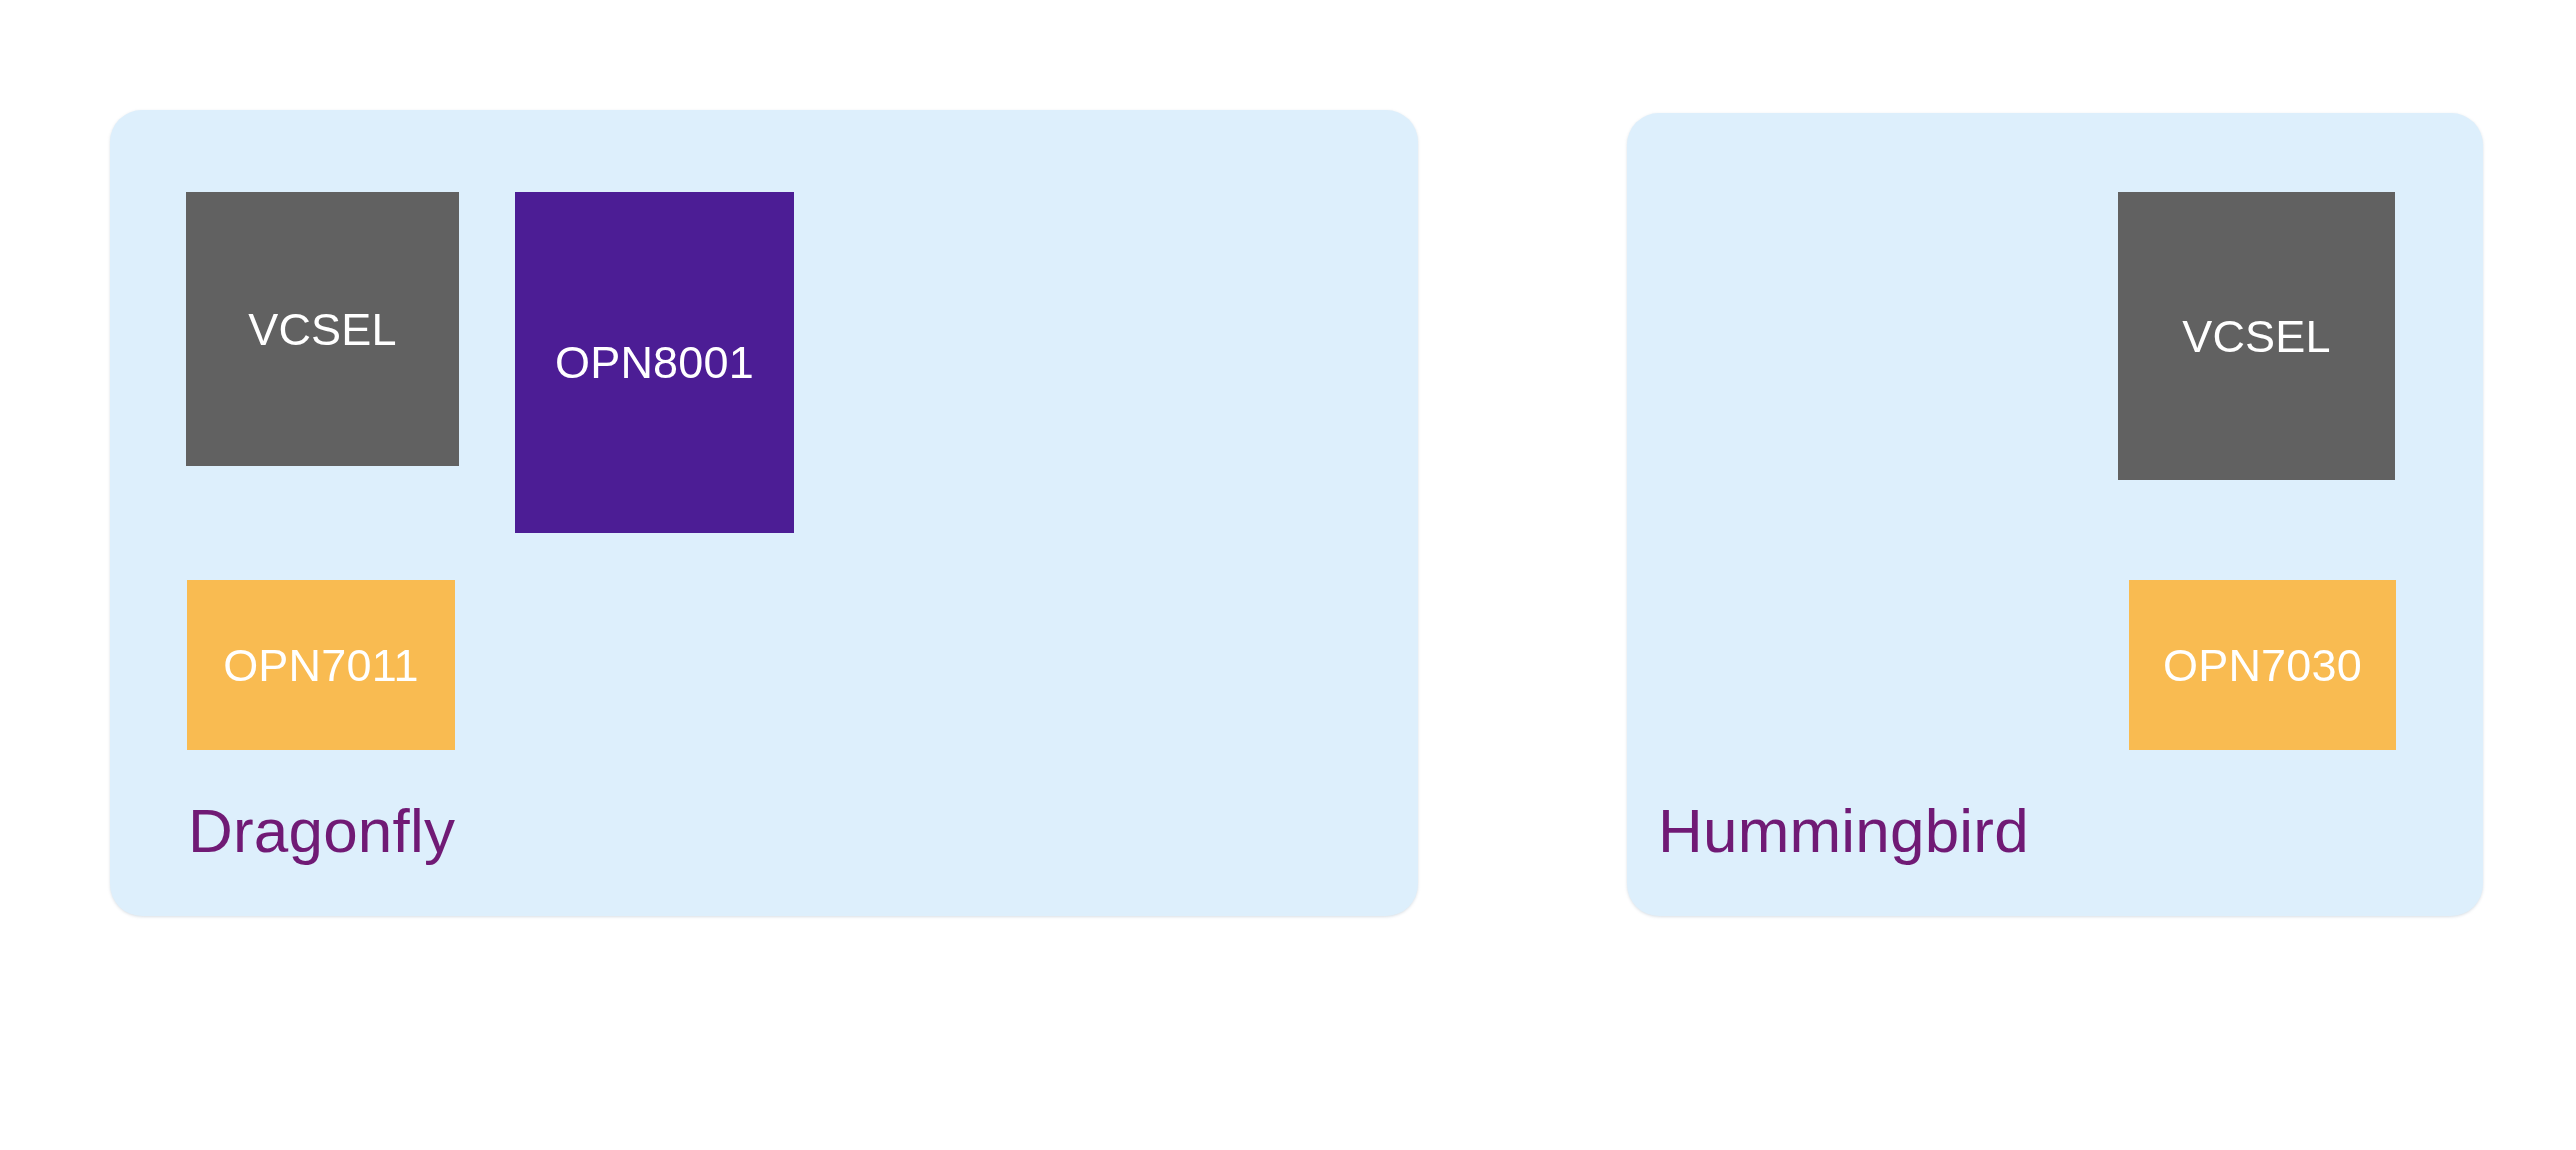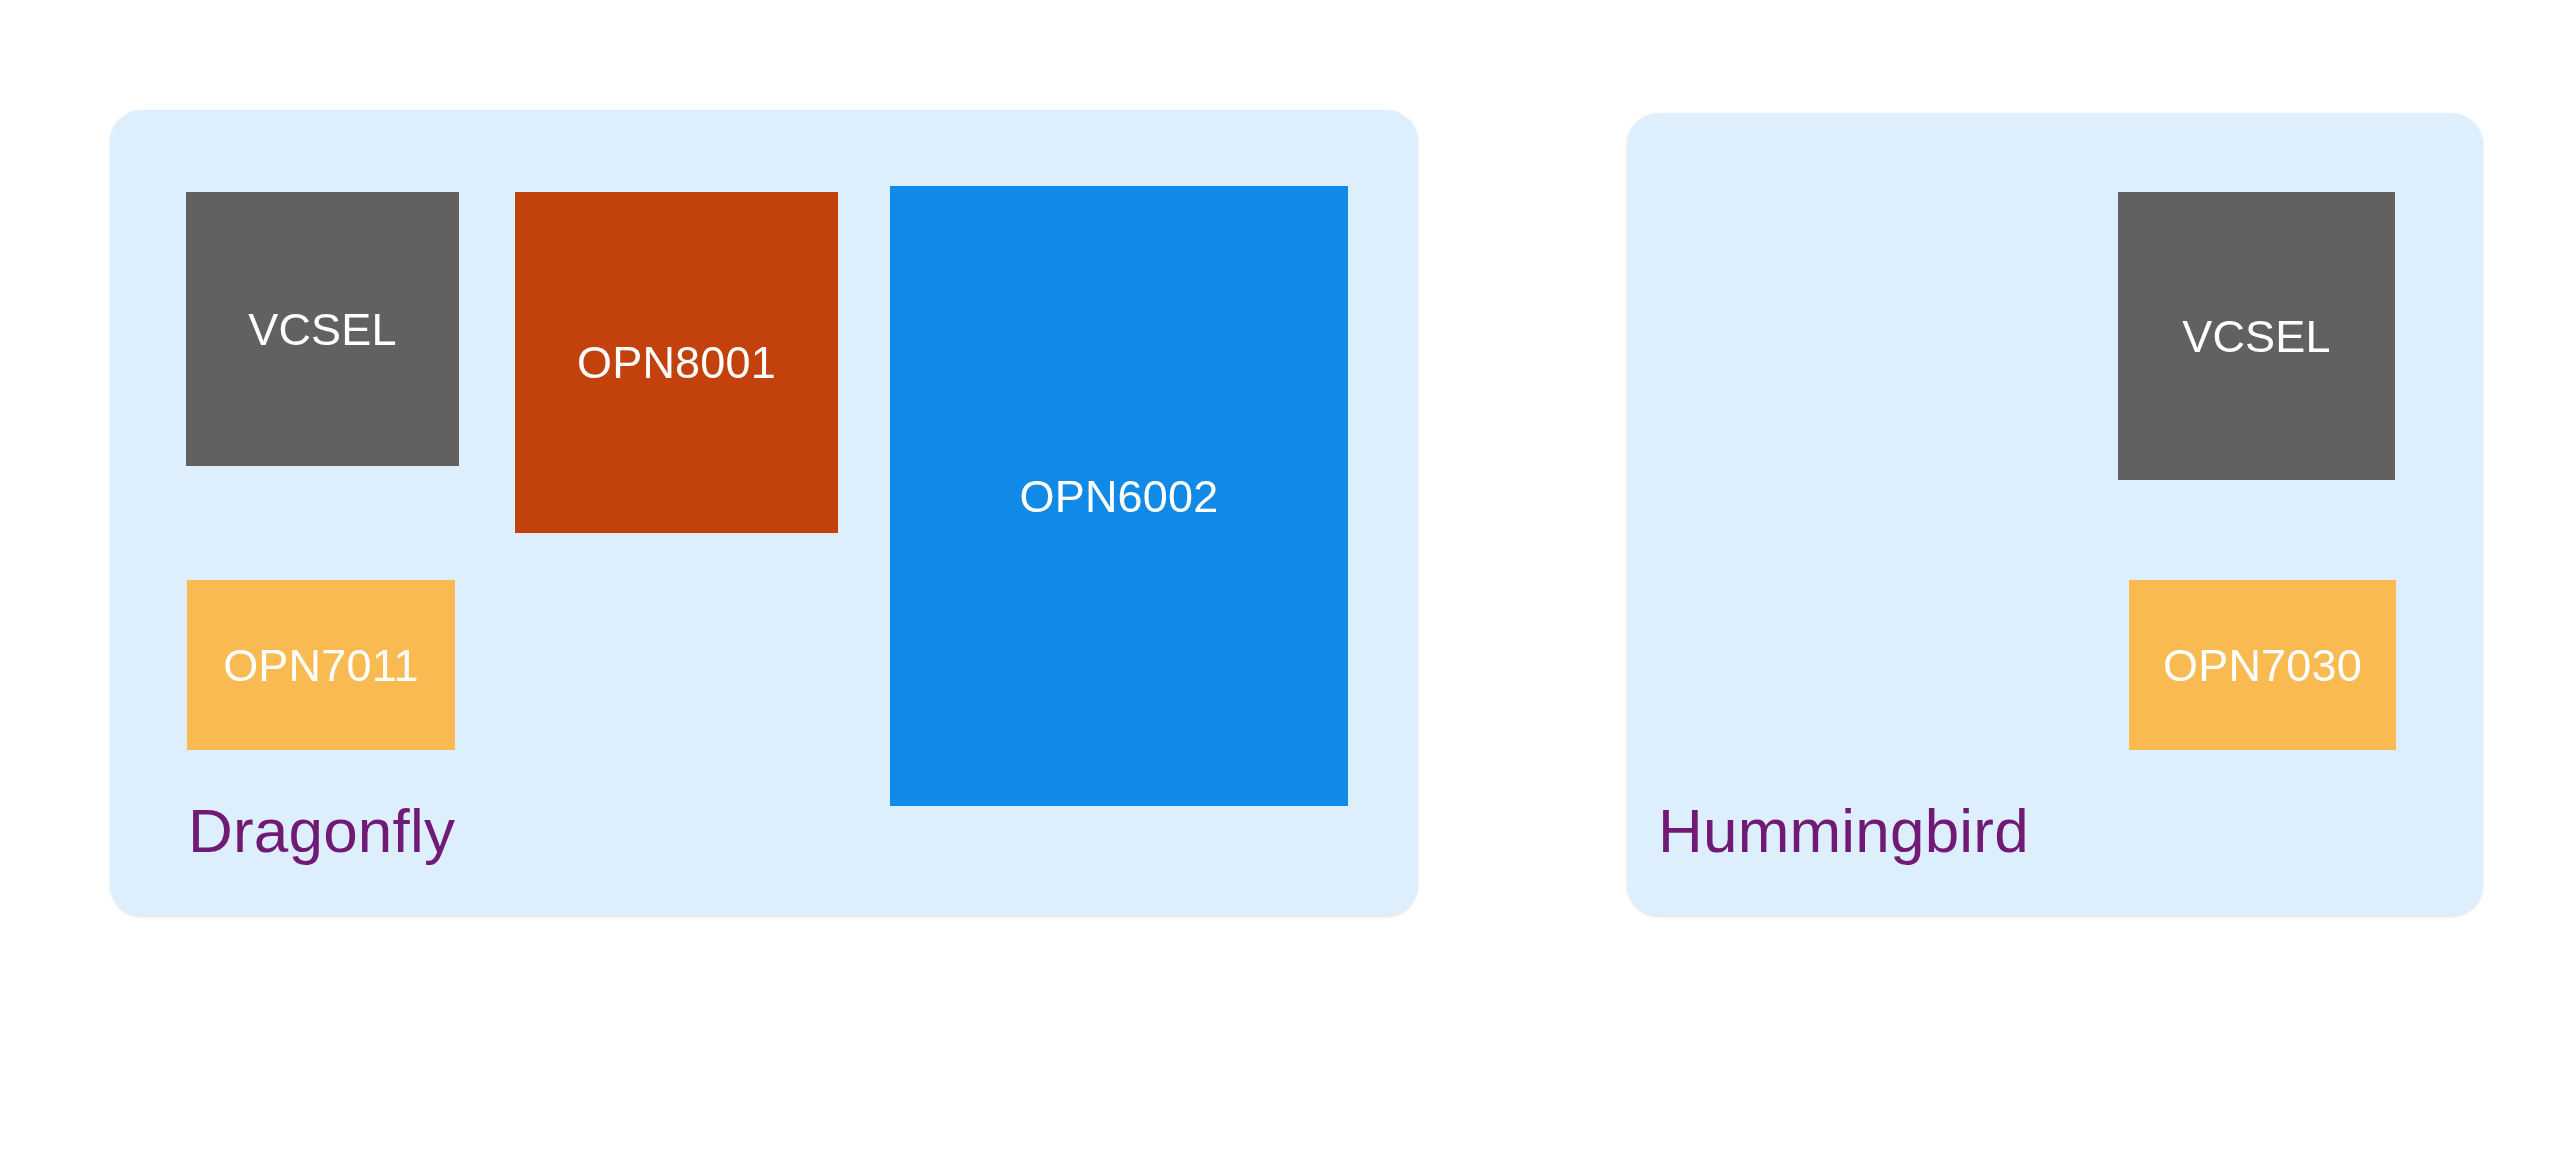--- a/index.html
+++ b/index.html
@@ -64,27 +64,24 @@
 
 <div id="canvas">
 
   <div class="panel" style="left:110px; top:110px; width:1308px; height:806px; background:#ddeffc;">
   </div>
 
   <div class="node" style="left:186px; top:192px; width:273px; height:274px; background:#616161;">
     <span class="node-label">VCSEL</span>
   </div>
 
-  <div class="node" style="left:515px; top:192px; width:323px; height:341px; background:#c2410c;align-items:center;">
+  <div class="node" style="left:515px; top:192px; width:279px; height:341px; background:#4c1d95;align-items:center;">
     <span class="node-label">OPN8001</span>
   </div>
 
-  <div class="node" style="left:890px; top:186px; width:458px; height:620px; background:#1189e6;">
-    <span class="node-label">OPN6002</span>
-  </div>
 
   <div class="node" style="left:187px; top:580px; width:268px; height:170px; background:#f9bb51;">
     <span class="node-label">OPN7011</span>
   </div>
 
   <div class="panel-title" style="left:188px; top:800px;">Dragonfly</div>
 
   <div class="panel" style="left:1627px; top:113px; width:856px; height:803px; background:#ddeffc;">
   </div>
 

